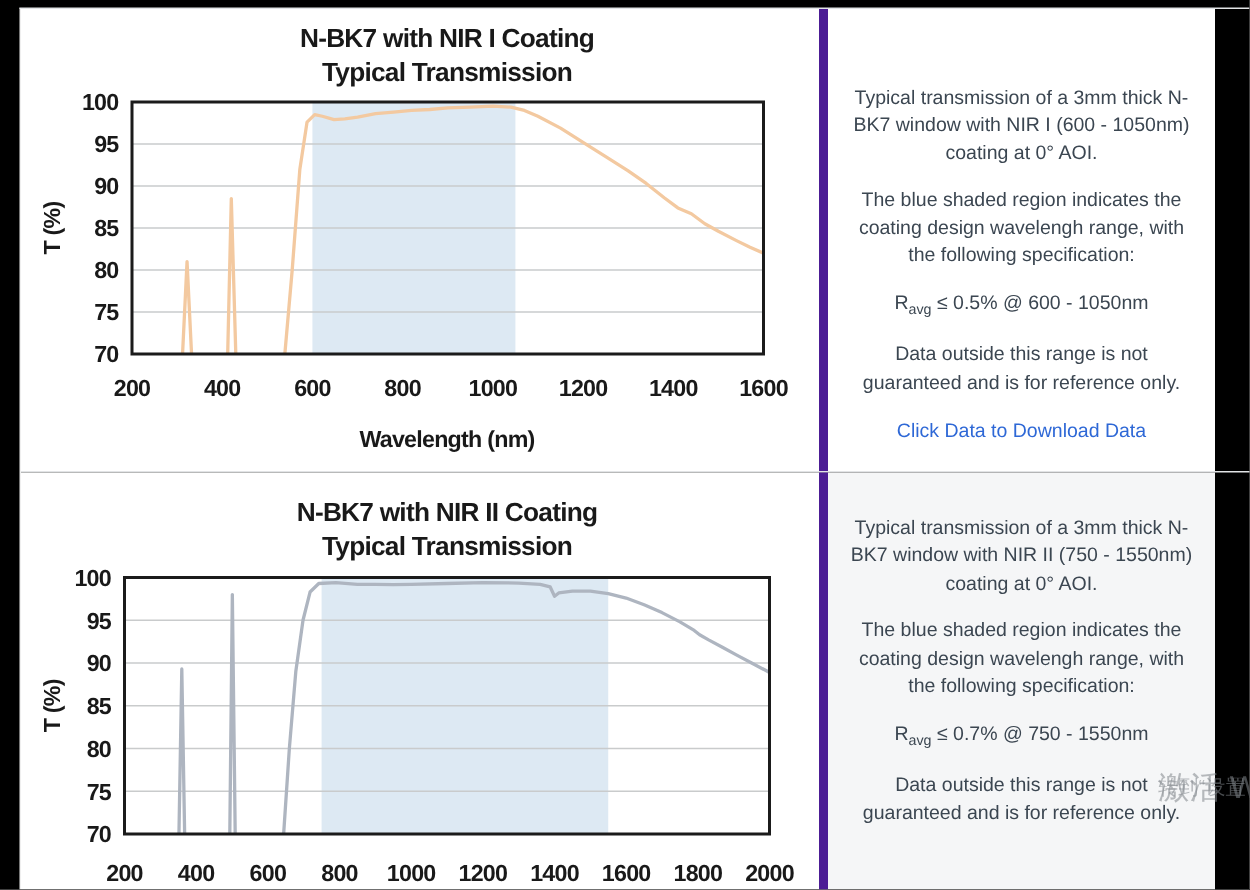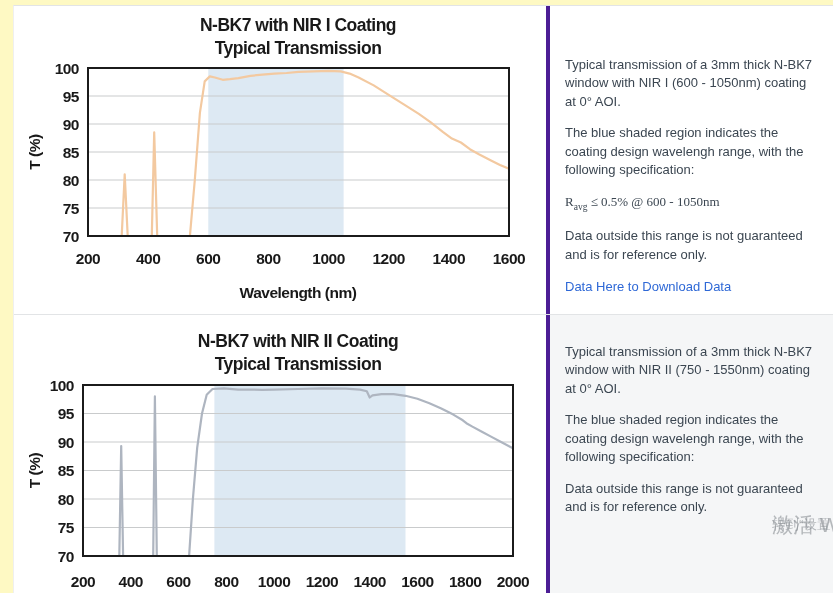--- a/index.html
+++ b/index.html
@@ -1,30 +1,30 @@
 <!DOCTYPE html>
 <html><head>
 <meta charset="utf-8">
 <style>
   * { box-sizing: border-box; }
   body { margin: 0; background: #fff; font-family: "Liberation Sans", sans-serif; }
-  .page { position: relative; width: 833px; height: 593px; background: #fef9c3; overflow: hidden; }
+  .page { position: relative; width: 833px; height: 593px; background: #000000; overflow: hidden; }
   .frame { position: absolute; top: 5px; left: 13px; right: 0; bottom: 0;
            border-top: 1px solid #e2e4e6; border-left: 1px solid #efefef; }
   .row { display: flex; width: 820px; }
   .row-1 { height: 308px; }
   .row-2 { height: 279px; border-top: 1px solid #e2e4e6; }
   .chart-cell { width: 532px; position: relative; background: #fff; }
-  .panel { width: 288px; border-left: 4px solid #4c1d95; 
+  .panel { width: 264px; border-left: 6px solid #4c1d95; text-align: center;
            color: #3b4651; font-size: 13px; line-height: 1.42; padding: 0 15px; }
   .panel-1 { padding-top: 50px; background: #fff; }
   .panel-2 { padding-top: 28px; background: #f5f6f7; }
   .panel p { margin: 0 0 13px 0; }
   .specs { margin: 0 0 13px 0; }
-  .spec-line { line-height: 1.45; font-family: Liberation Serif, serif; }
+  .spec-line { line-height: 1.45; }
   .spec-line sub { font-size: 9.5px; }
   .mt-lg { margin-top: 24px; }
   .dl-link { display: block; color: #2e68d6; text-decoration: none; cursor: pointer; margin-top: 14px; }
   svg text { font-family: "Liberation Sans", sans-serif; font-weight: bold; fill: #191919; }
   .ct { font-size: 17.5px; letter-spacing: -0.5px; text-anchor: middle; }
   .tick { font-size: 15.5px; letter-spacing: -0.5px; }
   .yt { text-anchor: end; }
   .xt { text-anchor: middle; }
   .yl { font-size: 15.5px; letter-spacing: -0.5px; text-anchor: middle; }
   .watermark { position: absolute; left: 772px; color: rgba(128,133,138,0.55); z-index: 5; white-space: nowrap; }
@@ -74,21 +74,21 @@
             <text x="284" y="292" class="yl">Wavelength (nm)</text>
           </svg>
       </div>
       <div class="panel panel-1">
         <p>Typical transmission of a 3mm thick N-BK7 window with NIR I (600 - 1050nm) coating at 0° AOI.</p>
         <p>The blue shaded region indicates the coating design wavelengh range, with the following specification:</p>
         <div class="specs">
             <div class="spec-line">R<sub>avg</sub> ≤ 0.5% @ 600 - 1050nm</div>
           </div>
         <p>Data outside this range is not guaranteed and is for reference only.</p>
-        <a class="dl-link">Data Here to Download Data</a>
+        <a class="dl-link">Click Data to Download Data</a>
       </div>
     </div>
 
     <div class="row row-2">
       <div class="chart-cell">
         <svg width="532" height="279" viewBox="0 0 532 279">
             <text x="284" y="32" class="ct">N-BK7 with NIR II Coating</text>
             <text x="284" y="55" class="ct">Typical Transmission</text>
             <rect x="200.38888888888889" y="70" width="191.11111111111111" height="171" fill="#dde9f3"></rect>
             <line x1="69" x2="499" y1="212.5" y2="212.5" stroke="#c9cbcc" stroke-width="1"></line>
@@ -120,20 +120,21 @@
             <text x="403.44444444444446" y="272" class="tick xt">1600</text>
             <text x="451.22222222222223" y="272" class="tick xt">1800</text>
             <text x="499" y="272" class="tick xt">2000</text>
             <text x="26" y="155.5" class="yl" transform="rotate(-90 26 155.5)">T (%)</text>
           </svg>
       </div>
       <div class="panel panel-2">
         <p>Typical transmission of a 3mm thick N-BK7 window with NIR II (750 - 1550nm) coating at 0° AOI.</p>
         <p>The blue shaded region indicates the coating design wavelengh range, with the following specification:</p>
         <div class="specs">
+            <div class="spec-line">R<sub>avg</sub> ≤ 0.7% @ 750 - 1550nm</div>
           </div>
         <p class="mt-lg">Data outside this range is not guaranteed and is for reference only.</p>
 
       </div>
     </div>
 
   </div>
 
   <div class="watermark wm-1">激活 W</div>
   <div class="watermark wm-2">转到“设置</div>

